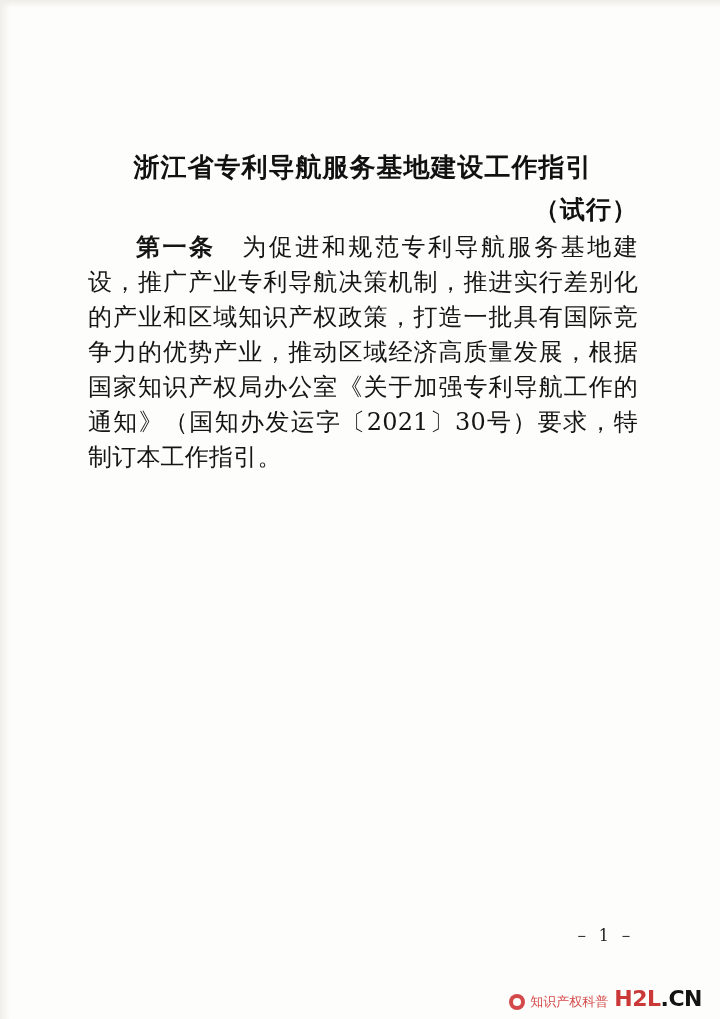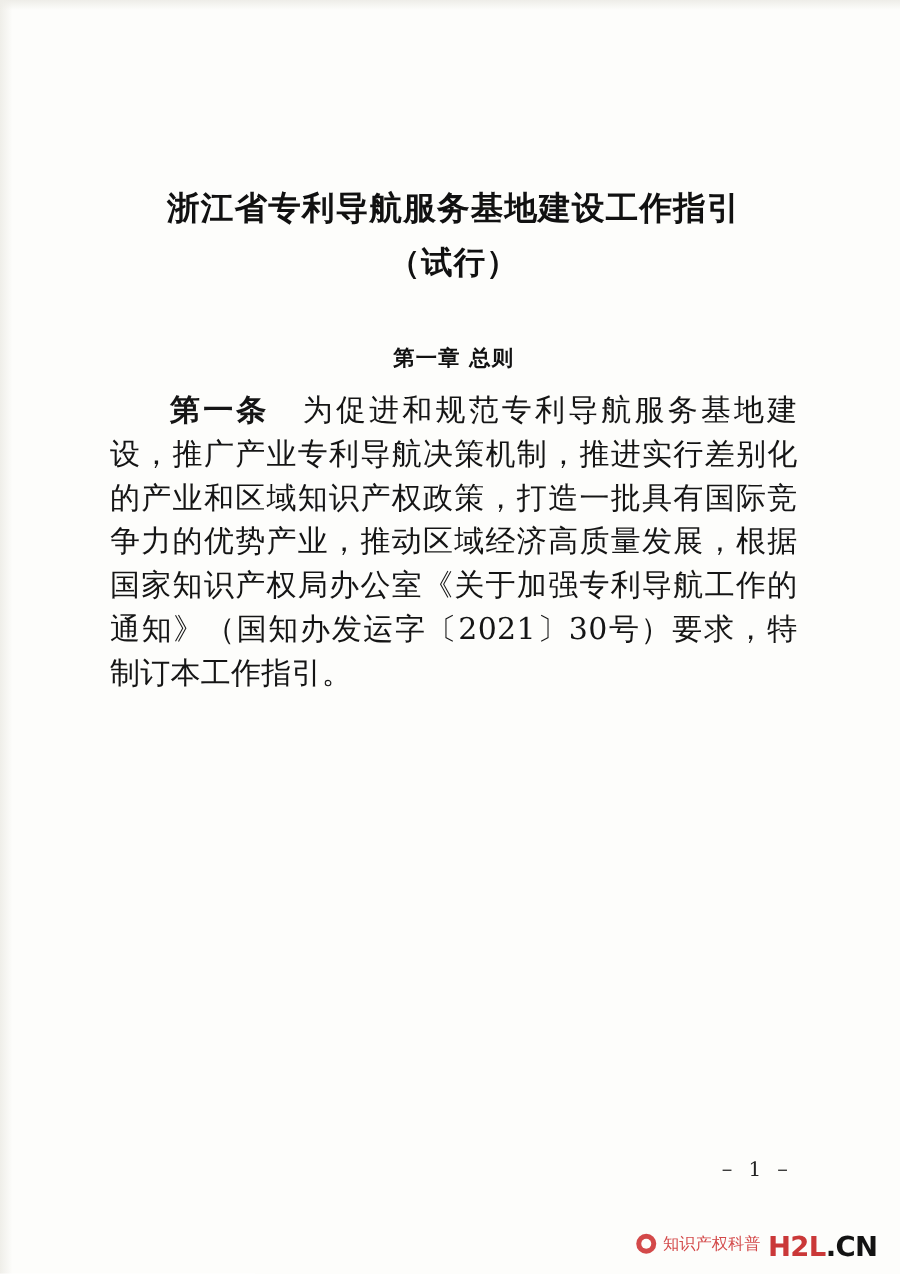--- a/index.html
+++ b/index.html
@@ -29,21 +29,21 @@
   .doc-title {
     text-align: center;
     font-size: 26px;
     font-weight: bold;
     letter-spacing: 1px;
     line-height: 1.35;
     color: #111;
     font-family: "DejaVu Serif", "Liberation Serif", serif;
   }
   .doc-subtitle {
-    text-align: center;
+    text-align: right;
     font-size: 25px;
     font-weight: bold;
     letter-spacing: 1px;
     line-height: 1.5;
     margin-top: 6px;
     color: #111;
   }
   .chapter-heading {
     text-align: center;
     font-size: 17px;
@@ -72,21 +72,21 @@
     bottom: 72px;
     font-size: 16px;
     color: #222;
     letter-spacing: 2px;
   }
   .watermark {
     position: absolute;
     right: 18px;
     bottom: 8px;
     display: flex;
-    align-items: flex-start;
+    align-items: flex-end;
     gap: 6px;
     opacity: 0.92;
   }
   .wm-badge {
     display: flex;
     align-items: center;
     gap: 5px;
     color: #d03a3a;
     font-size: 13px;
     font-family: "DejaVu Sans", "Liberation Sans", sans-serif;
@@ -140,21 +140,20 @@
 <body>
 
 <div class="page">
   <div class="scan-edge-left"></div>
   <div class="scan-edge-top"></div>
 
   <div class="page-inner">
     <div class="doc-title">浙江省专利导航服务基地建设工作指引</div>
     <div class="doc-subtitle">（试行）</div>
 
-    <div class="chapter-heading">第一章 总则</div>
 
     <p class="para">
       <span class="lead">第一条</span><span>　为促进和规范专利导航服务基地建设，推广产业专利导航决策机制，推进实行差别化的产业和区域知识产权政策，打造一批具有国际竞争力的优势产业，推动区域经济高质量发展，根据国家知识产权局办公室《关于加强专利导航工作的通知》（国知办发运字〔2021〕30号）要求，特制订本工作指引。</span>
     </p>
   </div>
 
   <div class="page-number">－ 1 －</div>
 
   <div class="watermark">
     <span class="wm-badge">

